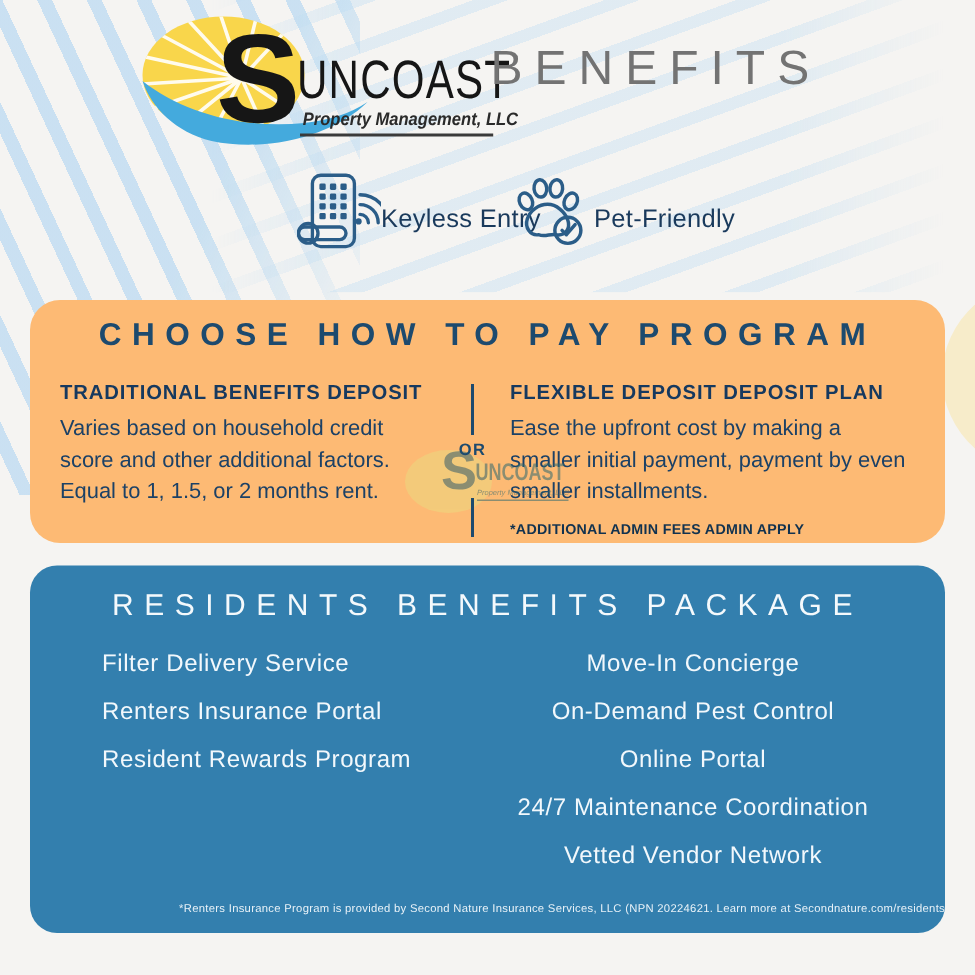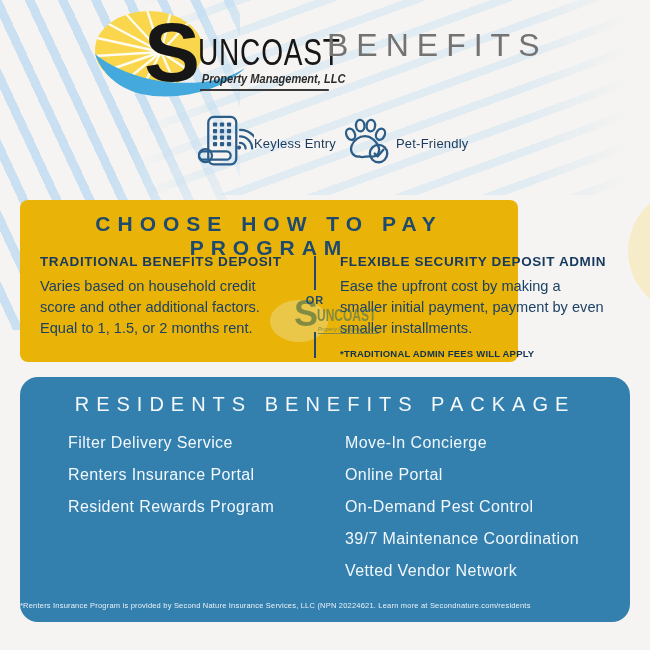--- a/index.html
+++ b/index.html
@@ -25,24 +25,24 @@
   
   .logo { position:absolute; left:93px; top:8px; width:255px; height:94px; z-index:3; }
   .logo svg { position:absolute; left:0; top:2px; }
   .logo-s { position:absolute; left:51px; top:2px; font-size:84px; line-height:84px; font-weight:700; color:#161616; }
   .logo-rest { position:absolute; left:105px; top:27px; font-size:36px; line-height:36px; font-weight:500; letter-spacing:1px; color:#161616; transform:scaleX(.78); transform-origin:left top; }
   .logo-tagline { position:absolute; left:107px; top:64px; width:140px; font-size:12px; font-style:italic; font-weight:700; color:#2a2a2a; border-bottom:2px solid #3a3a3a; padding:0 0 3px 2px; white-space:nowrap; transform:scaleX(.92); transform-origin:left top; }
   .benefits-title { position:absolute; left:327px; top:27px; font-size:32px; font-weight:500; letter-spacing:8px; color:#737373; z-index:3; }
 
   
   .features { position:absolute; left:0; top:110px; width:650px; height:60px; z-index:3; }
-  .feature-label { position:absolute; font-size:13px; font-weight:500; color:#1a3a5c; letter-spacing:.2px; }
+  .feature-label { position:absolute; font-size:17px; font-weight:500; color:#1a3a5c; letter-spacing:.2px; }
 
   
-  .card-pay { position:absolute; left:20px; top:200px; width:498px; height:162px; background:#eab308; border-radius:8px; z-index:2; }
+  .card-pay { position:absolute; left:20px; top:200px; width:610px; height:162px; background:#fdba74; border-radius:20px; z-index:2; }
   .card-pay-title { position:absolute; left:0; top:12px; width:100%; text-align:center; font-size:21px; font-weight:600; letter-spacing:7px; color:#1d4a6e; }
   .col-left  { position:absolute; left:20px;  top:54px; width:244px; }
   .col-right { position:absolute; left:320px; top:54px; width:268px; }
   .col-h { font-size:13.5px; font-weight:700; letter-spacing:.6px; color:#16395f; margin-bottom:7px; white-space:nowrap; }
   .col-p { font-size:14.6px; line-height:1.45; color:#1c4166; }
   .fees-note { margin-top:9px; font-size:9.5px; font-weight:700; letter-spacing:.2px; color:#11324f; }
   .dv-line { position:absolute; left:294px; width:2px; background:#1d4a6e; z-index:2; }
   .dv-line.top { top:56px; height:34px; }
   .dv-line.bottom { top:132px; height:26px; }
   .dv-or { position:absolute; left:282px; top:94px; width:26px; text-align:center; font-size:11px; font-weight:700; letter-spacing:1px; color:#1d4a6e; z-index:2; }
@@ -52,23 +52,23 @@
   .wm-sun { position:absolute; left:0; top:4px; width:58px; height:42px; border-radius:50%; background:#ecd87f; }
   .wm-s { position:absolute; left:24px; top:0; font-size:36px; line-height:36px; font-weight:700; color:#2f6a70; }
   .wm-rest { position:absolute; left:47px; top:11px; font-size:16px; font-weight:600; color:#2f6a70; transform:scaleX(.75); transform-origin:left top; }
   .wm-tag { position:absolute; left:48px; top:30px; font-size:5px; font-style:italic; color:#2f6a70; border-bottom:1px solid #2f6a70; padding-bottom:1px; white-space:nowrap; }
 
   
   .card-rbp { position:absolute; left:20px; top:377px; width:610px; height:245px; background:#337fae; border-radius:18px; z-index:2; }
   .card-rbp-title { position:absolute; left:0; top:16px; width:100%; text-align:center; font-size:20px; font-weight:500; letter-spacing:7px; color:#f4f9fc; }
   .rbp-list { position:absolute; top:57px; display:flex; flex-direction:column; gap:14px; }
   .rbp-list.left { left:48px; }
-  .rbp-list.right { left:325px; }
+  .rbp-list.right { left:325px;align-items:center; }
   .rbp-list .list-item { font-size:16px; line-height:18px; letter-spacing:.4px; color:#f2f8fc; }
-  .footnote { position:absolute; left:0; bottom:12px; width:100%; text-align:left; font-size:7.5px; letter-spacing:.2px; color:#e9f2f8;margin-top:44px; }
+  .footnote { position:absolute; left:0; bottom:12px; width:100%; text-align:right; font-size:7.5px; letter-spacing:.2px; color:#e9f2f8;margin-top:44px; }
 
   .icon-stroke { stroke:#2b5d88; fill:none; stroke-width:2.4; stroke-linecap:round; stroke-linejoin:round; }
 </style>
 </head>
 <body>
 
 <div class="poster">
 
   <div class="stripes-tl"></div>
   <div class="stripes-header"></div>
@@ -155,36 +155,36 @@
     <div class="col-left">
       <div class="col-h">TRADITIONAL BENEFITS DEPOSIT</div>
       <div class="col-p">Varies based on household credit score and other additional factors. Equal to 1, 1.5, or 2 months rent.</div>
     </div>
 
     <div class="dv-line top"></div>
     <div class="dv-or">OR</div>
     <div class="dv-line bottom"></div>
 
     <div class="col-right">
-      <div class="col-h">FLEXIBLE SECURITY DEPOSIT ADMIN</div>
+      <div class="col-h">FLEXIBLE DEPOSIT DEPOSIT PLAN</div>
       <div class="col-p">Ease the upfront cost by making a smaller initial payment, payment by even smaller installments.</div>
-      <div class="fees-note">*TRADITIONAL ADMIN FEES WILL APPLY</div>
+      <div class="fees-note">*ADDITIONAL ADMIN FEES ADMIN APPLY</div>
     </div>
   </div>
 
   <div class="card-rbp">
     <div class="card-rbp-title">RESIDENTS BENEFITS PACKAGE</div>
     <div class="rbp-list left">
         <div class="list-item">Filter Delivery Service</div>
         <div class="list-item">Renters Insurance Portal</div>
         <div class="list-item">Resident Rewards Program</div>
       </div>
     <div class="rbp-list right">
         <div class="list-item">Move-In Concierge</div>
+        <div class="list-item">On-Demand Pest Control</div>
         <div class="list-item">Online Portal</div>
-        <div class="list-item">On-Demand Pest Control</div>
-        <div class="list-item">39/7 Maintenance Coordination</div>
+        <div class="list-item">24/7 Maintenance Coordination</div>
         <div class="list-item">Vetted Vendor Network</div>
       </div>
     <div class="footnote">*Renters Insurance Program is provided by Second Nature Insurance Services, LLC (NPN 20224621. Learn more at Secondnature.com/residents</div>
   </div>
 
 </div>
 
 </body></html>

